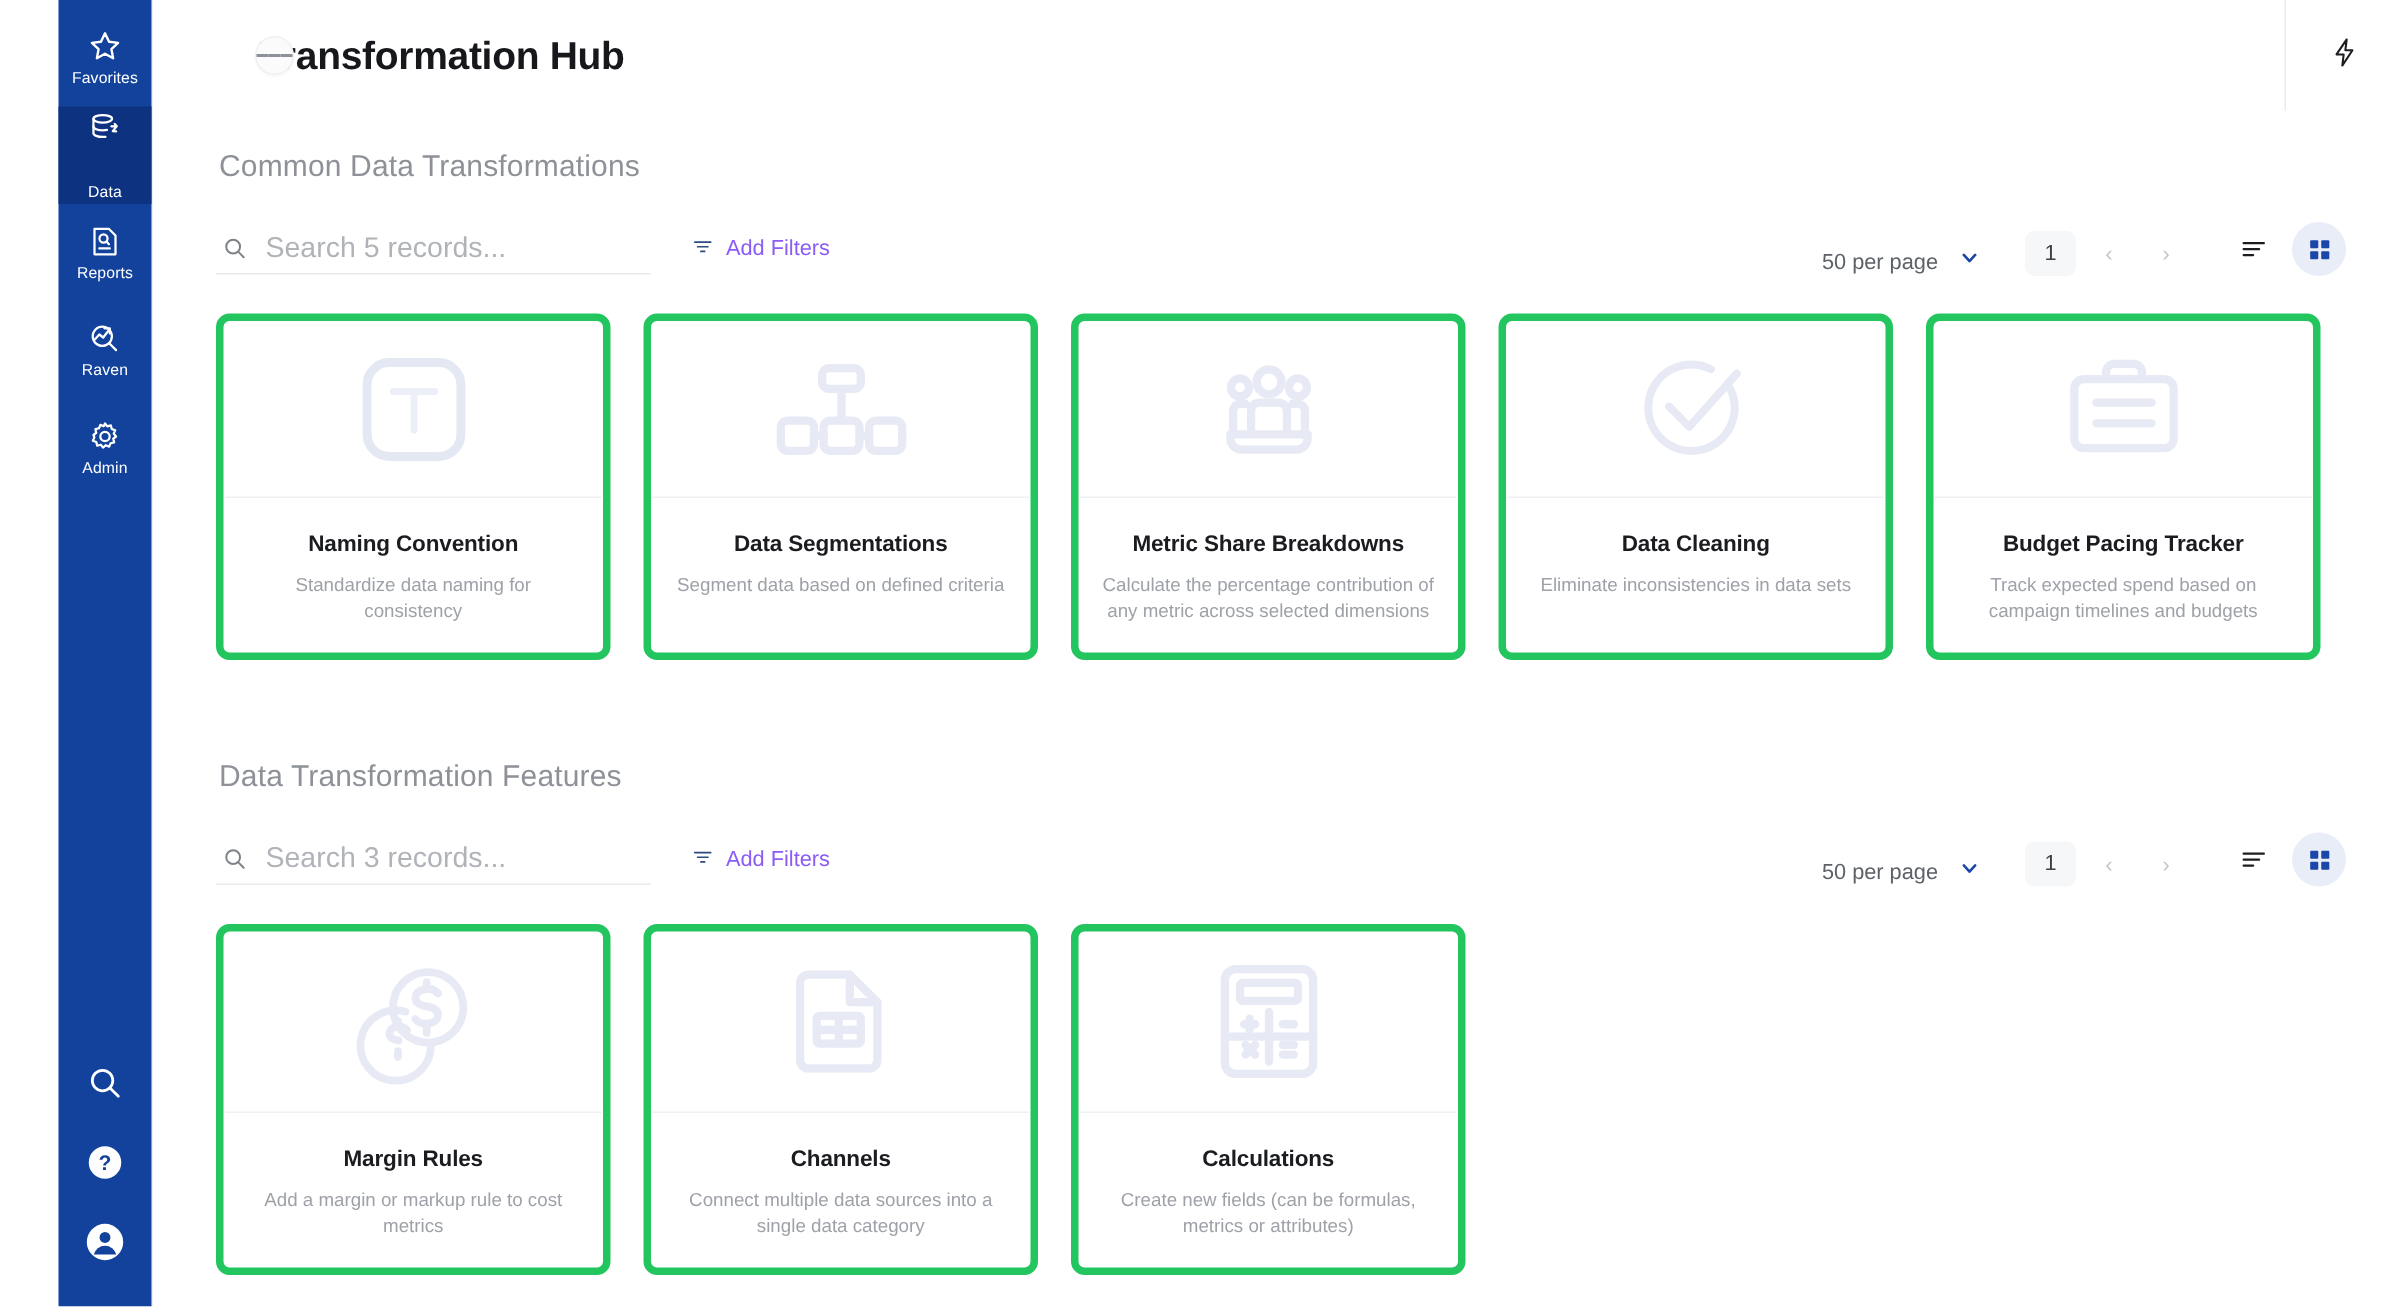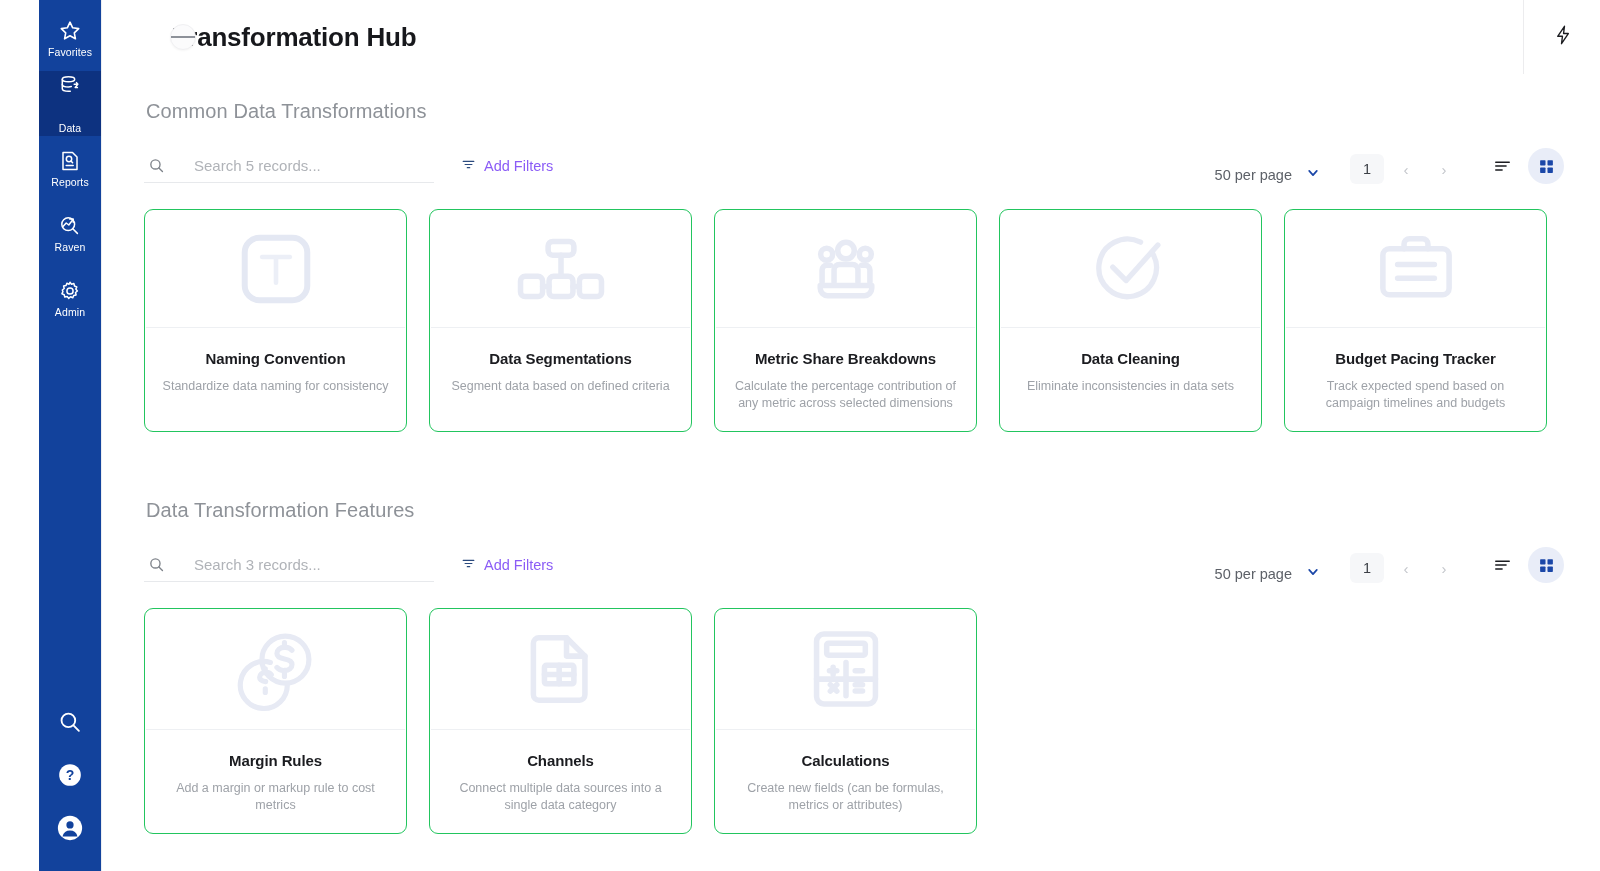--- a/index.html
+++ b/index.html
@@ -121,25 +121,24 @@
     width: 290px;
     display: flex; align-items: center; gap: 12px;
     border-bottom: 1px solid #e7e9ec;
     height: 34px;
     padding-left: 4px;
   }
   .search-wrap .s-ico { flex: 0 0 16px; display:flex; }
   .search-input {
     border: 0; outline: 0;
     font-family: "Liberation Sans", sans-serif;
-    font-size: 15px;
+    font-size: 19px;
     color: #0f766e;
     width: 240px;
     background: transparent;
-    margin-left: 17px;
   }
   .search-input::placeholder { color: #b0b3b8; }
 
   .add-filters {
     margin-left: 27px;
     display: flex; align-items: center; gap: 8px;
     color: #8b5cf6;
     font-size: 14.5px;
     cursor: pointer;
     white-space: nowrap;
@@ -184,21 +183,21 @@
   .vt-btn.active { background: #e9edf8; }
 
   
   .card-row {
     margin-top: 22px;
     display: flex;
     gap: 22px;
   }
   .card {
     width: 263px;
-    border: 1px solid #22c55e;
+    border: 5px solid #22c55e;
     border-radius: 9px;
     background: #fff;
     display: flex; flex-direction: column;
     cursor: pointer;
   }
   .card-icon-area {
     height: 117px;
     display: flex; align-items: center; justify-content: center;
   }
   .card-icon-area svg { display: block; }

